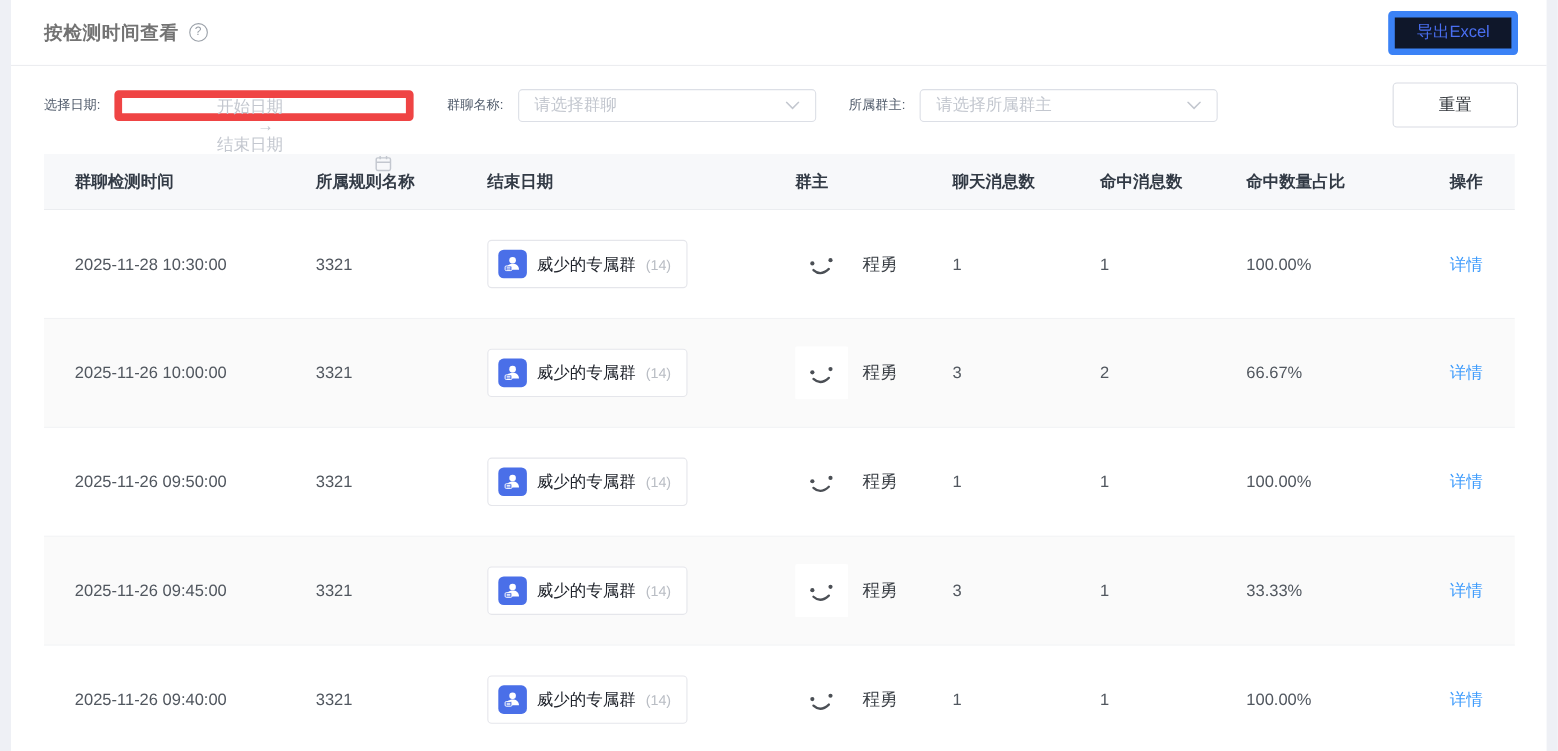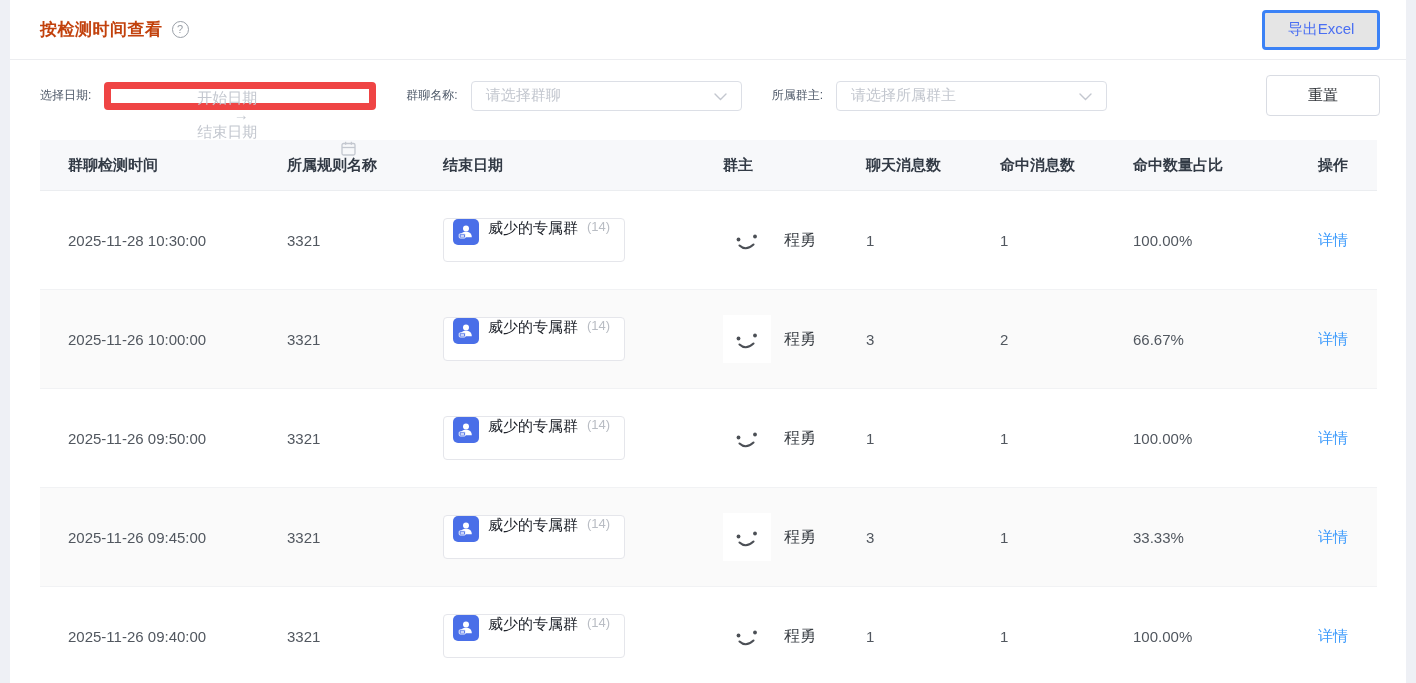--- a/index.html
+++ b/index.html
@@ -17,30 +17,30 @@
   }
 
   
   .card-header {
     display: flex; align-items: center; justify-content: space-between;
     padding: 12px 26px 12px 30px;
     height: 60px;
     border-bottom: 1px solid #ecedf0;
   }
   .title-wrap { display: flex; align-items: center; gap: 9px; }
-  .page-title { font-size: 17px; font-weight: 700; color: #c2410c; letter-spacing: .5px; }
+  .page-title { font-size: 17px; font-weight: 700; color: #737373; letter-spacing: .5px; }
   .help-icon {
     width: 17px; height: 17px; border-radius: 50%;
     border: 1px solid #9aa0a8; color: #9aa0a8;
     font-size: 11px; line-height: 15px; text-align: center;
     display: inline-block; font-weight: 400;
   }
   .export-btn {
     width: 118px; height: 40px;
-    background: #e5e5e5; border: 3px solid #3b82f6; border-radius: 4px;
+    background: #0f172a; border: 6px solid #3b82f6; border-radius: 4px;
     color: #4a6ff2; font-size: 15px; cursor: pointer;
     font-family: inherit;
   }
 
   
   .filters {
     display: flex; align-items: center;
     padding: 15px 26px 0 30px;
   }
   .filter-label { font-size: 12px; color: #4e5969; margin-right: 13px; white-space: nowrap; }
@@ -90,21 +90,21 @@
   .th { font-size: 15px; font-weight: 700; color: #323a45; }
   .tr {
     height: 99px;
     background: #ffffff;
     border-bottom: 1px solid #f1f2f4;
   }
   .tr:nth-child(even) { background: #fafafa; }
   .td { font-size: 15px; color: #51575f; }
 
   .group-chip {
-    display: inline-flex; gap: 9px;
+    display: inline-flex; align-items: center; gap: 9px;
     height: 44px; padding: 0 14px 0 9px;
     background: #fff; border: 1px solid #e5e6eb; border-radius: 4px;
   }
   .group-icon {
     width: 26px; height: 26px; border-radius: 5px;
     background: #4a6fe8; display: flex; align-items: center; justify-content: center;
     flex: none;
   }
   .group-name { font-size: 15px; color: #1d2129; }
   .group-count { font-size: 13px; color: #b9bdc4; }

